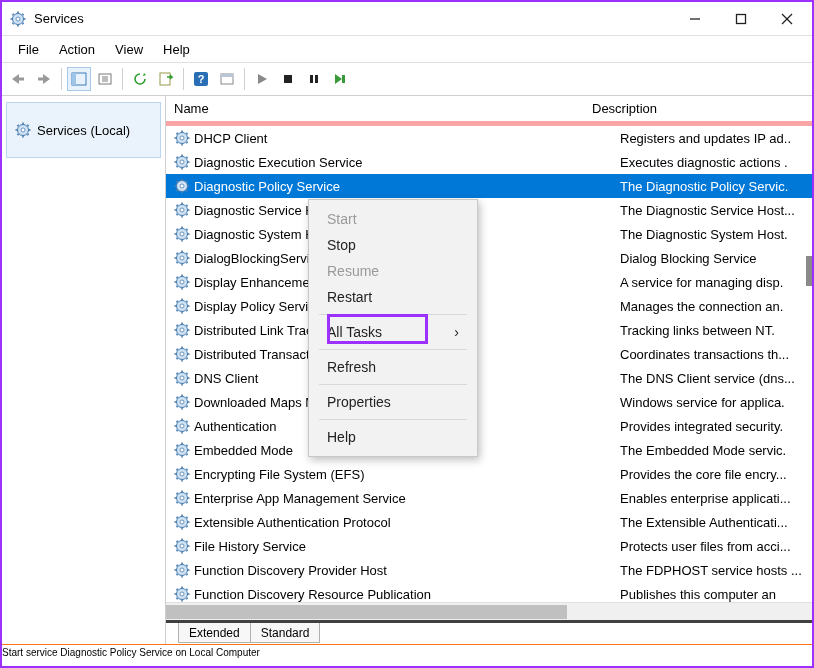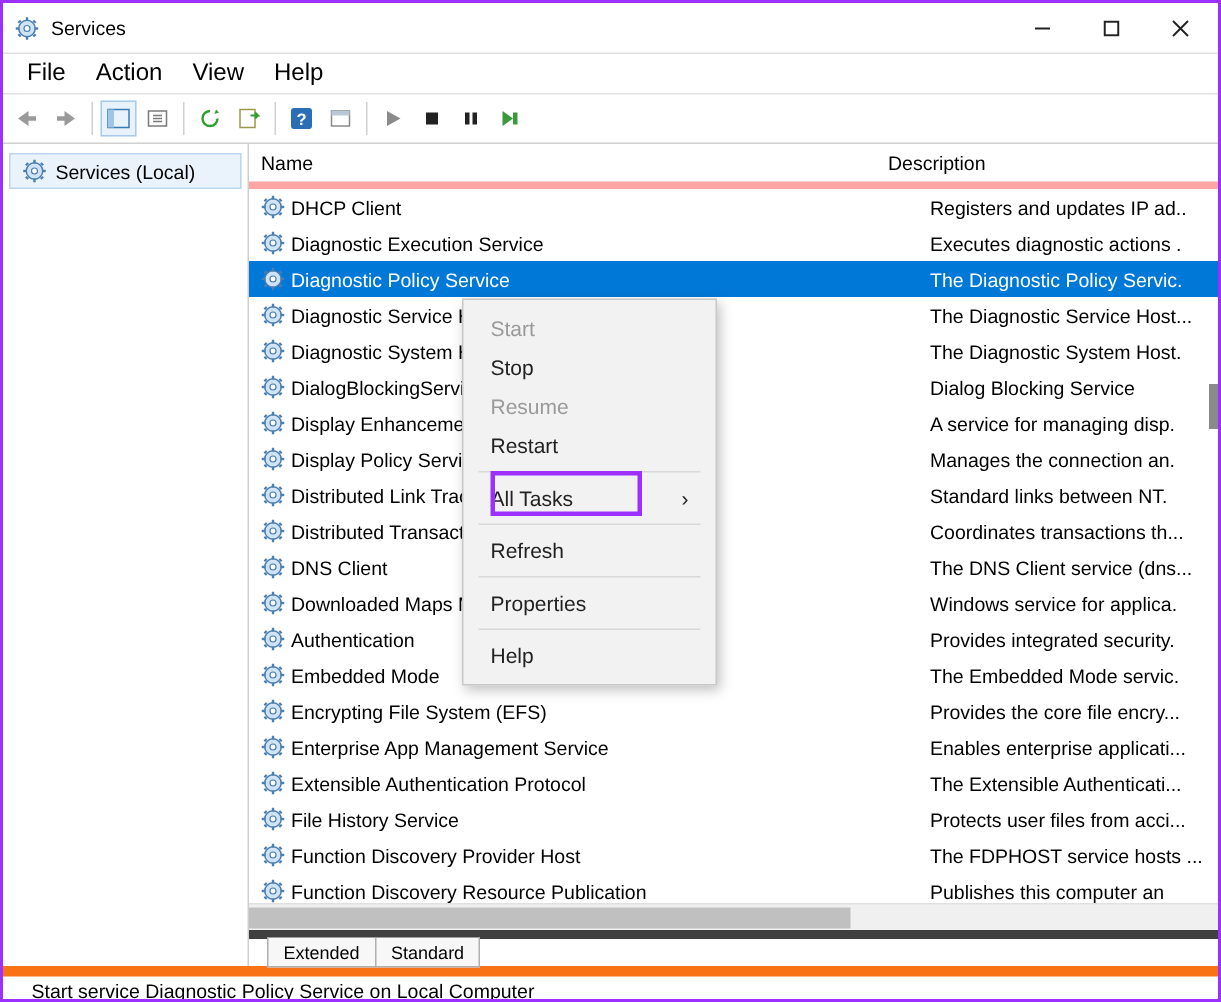--- a/index.html
+++ b/index.html
@@ -2,46 +2,46 @@
 <html><head>
 <meta charset="utf-8">
 <style>
   * { box-sizing: border-box; margin: 0; padding: 0; font-family: "Segoe UI", Tahoma, sans-serif; }
   body { width: 814px; height: 668px; border: 2px solid #9b30ff; background: #fff; display: flex; flex-direction: column; overflow: hidden; position: relative; }
   .titlebar { height: 34px; display: flex; align-items: center; padding: 0 2px 0 8px; border-bottom: 1px solid #e0e0e0; }
   .titlebar .app-icon { width: 16px; height: 16px; margin-right: 8px; }
   .titlebar .title { font-size: 13px; flex: 1; }
   .winbtns { display: flex; }
   .winbtn { width: 46px; height: 30px; display: flex; align-items: center; justify-content: center; background: transparent; border: none; }
-  .menubar { height: 26px; display: flex; align-items: center; padding: 0 6px; font-size: 16px; gap: 0; }
+  .menubar { height: 26px; display: flex; align-items: center; padding: 0 6px; font-size: 13px; gap: 0; }
   .menubar .menu { padding: 3px 10px; }
   .toolbar { height: 34px; border-top: 1px solid #e0e0e0; border-bottom: 1px solid #cfcfcf; display: flex; align-items: center; padding: 0 4px; gap: 2px; background: #fff; }
   .toolbar .tbtn { width: 24px; height: 24px; display: flex; align-items: center; justify-content: center; border: 1px solid transparent; }
   .toolbar .sep { width: 1px; height: 22px; background: #d0d0d0; margin: 0 3px; }
   .body-area { flex: 1; display: flex; min-height: 0; }
   .tree-pane { width: 164px; border-right: 1px solid #cfcfcf; padding-top: 4px; background: #fff; }
-  .tree-item { display: flex; align-items: center; gap: 6px; font-size: 13px; padding: 3px 8px; margin: 2px 4px; border: 1px solid #bcd4ee; background: #eaf3fc; }
+  .tree-item { display: flex; align-items: center; gap: 6px; font-size: 13px; padding: 19px 8px; margin: 2px 4px; border: 1px solid #bcd4ee; background: #eaf3fc; }
   .tree-item .gear { width: 16px; height: 16px; }
   .list-wrap { flex: 1; display: flex; flex-direction: column; min-height: 0; }
   .list-header { display: flex; height: 30px; align-items: center; border-bottom: 5px solid #fca5a5; font-size: 13px; padding-left: 8px; }
   .col-name { width: 418px; }
   .col-desc { flex: 1; }
   .list-body { flex: 1; overflow: hidden; position: relative; }
   .row { display: flex; height: 24px; align-items: center; font-size: 13px; padding-left: 8px; white-space: nowrap; overflow: hidden; }
   .row .cell-name { width: 418px; display: flex; align-items: center; gap: 4px; overflow: hidden; }
   .row .cell-desc { flex: 1; overflow: hidden; text-overflow: ellipsis; margin-left: 28px; }
   .row.selected { background: #0078d7; color: #fff; }
   .gear-icon { width: 16px; height: 16px; flex-shrink: 0; }
   .hscroll { height: 18px; background: #f0f0f0; border-top: 1px solid #e0e0e0; position: relative; }
   .hscroll .thumb { position: absolute; left: 0; top: 2px; height: 14px; width: 62%; background: #c0c0c0; }
-  .tabs-strip { height: 24px; display: flex; align-items: center; padding-left: 12px; font-size: 12px; border-top: 6px solid #404040; }
+  .tabs-strip { height: 24px; display: flex; align-items: flex-start; padding-left: 12px; font-size: 12px; border-top: 3px solid #404040; }
   .tab { height: 20px; padding: 0 10px; display: flex; align-items: center; border: 1px solid #b0b0b0; border-top: none; background: #f7f7f7; position: relative; }
   .tab.first { border-right: none; }
   .tab::before, .tab::after { content: ''; position: absolute; top: 0; width: 0; height: 0; }
-  .statusbar { height: 22px; border-top: 7px solid #f97316; font-size: 13px; padding: 2px 4px 0 19px; background: #fff; }
+  .statusbar { height: 22px; border-top: 1px solid #f97316; font-size: 10px; padding: 2px 4px 0 0; background: #fff; }
   .ctxmenu { position: absolute; width: 170px; background: #f2f2f2; border: 1px solid #c8c8c8; box-shadow: 2px 3px 8px rgba(0,0,0,0.25); padding: 6px 0; font-size: 14px; }
   .ctxmenu .mi { padding: 5px 18px; display: flex; justify-content: space-between; align-items: center; color: #222; }
   .ctxmenu .mi.disabled { color: #9a9a9a; }
   .ctxmenu .mi.bold { font-weight: 400; text-align: right; }
   .ctxmenu .msep { height: 1px; background: #d8d8d8; margin: 4px 10px; }
   .highlight-box { position: absolute; border: 3px solid #9b30ff; pointer-events: none; }
   .vscroll-ind { position: absolute; right: 0; top: 130px; width: 6px; height: 30px; background: #8a8a8a; }
   svg { display: block; }
 </style>
 </head>
@@ -263,21 +263,21 @@
           </div>
           <div class="cell-desc">Manages the connection an.</div>
         </div>
         <div class="row">
           <div class="cell-name">
             <svg class="gear-icon" viewBox="0 0 16 16">
               <use href="#gearUnit"></use>
             </svg>
             <span>Distributed Link Tracking Client</span>
           </div>
-          <div class="cell-desc">Standard links between NT.</div>
+          <div class="cell-desc">Tracking links between NT.</div>
         </div>
         <div class="row">
           <div class="cell-name">
             <svg class="gear-icon" viewBox="0 0 16 16">
               <use href="#gearUnit"></use>
             </svg>
             <span>Distributed Transaction Coordinator</span>
           </div>
           <div class="cell-desc">Coordinates transactions th...</div>
         </div>

